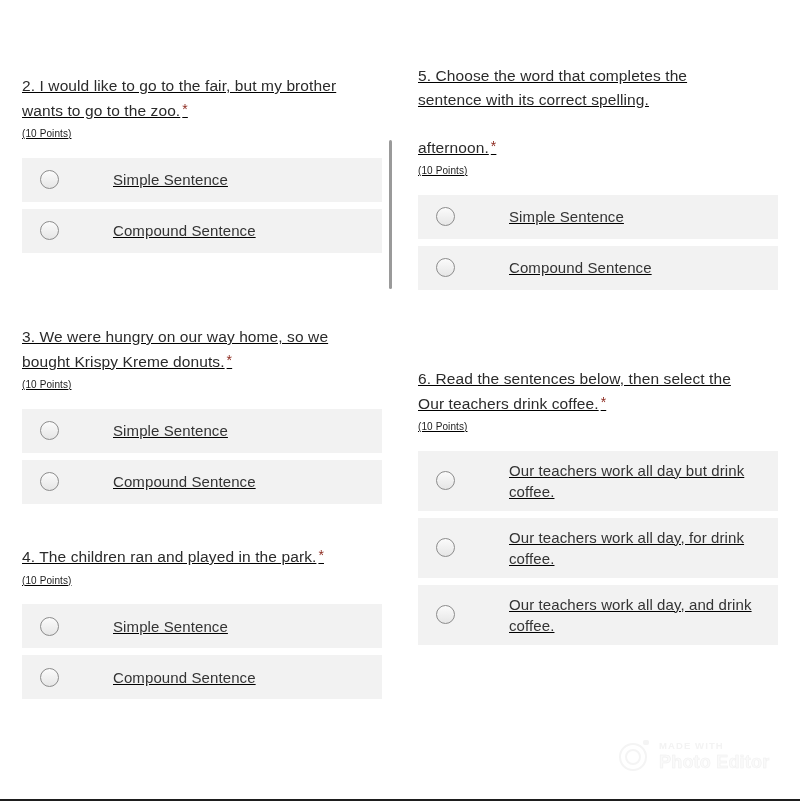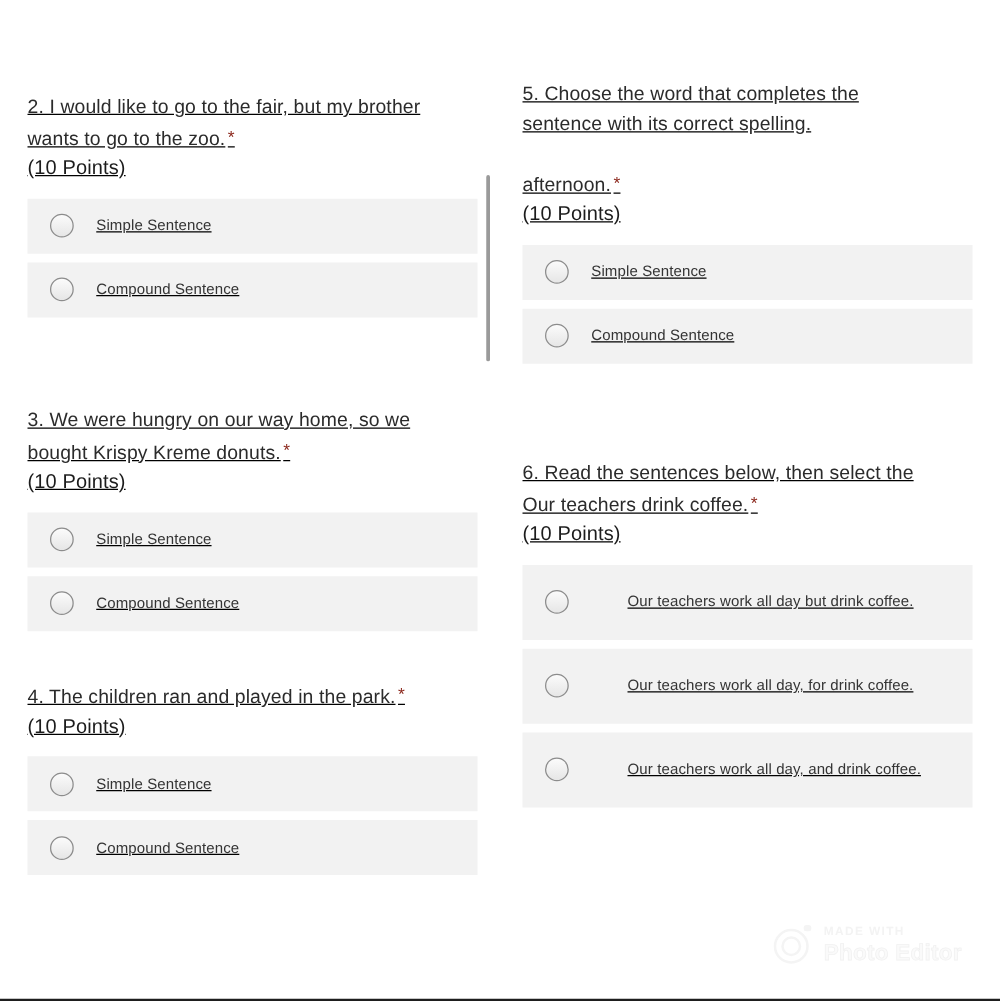--- a/index.html
+++ b/index.html
@@ -59,52 +59,53 @@
   }
   .q-line { display: block; }
   .q-blank { display: block; height: 23.5px; }
   .req {
     color: #8d2b20;
     font-size: 14px;
     vertical-align: 2px;
     padding-left: 2px;
   }
   .points {
-    font-size: 16px;
+    font-size: 10px;
     line-height: 23.5px;
     color: #1c1c1c;
     letter-spacing: 0.1px;
   }
 
   
   .options { margin-top: 12px; }
   .option {
     background: #f2f2f2;
     display: flex;
     align-items: center;
     padding: 0 14px 0 18px;
     margin-bottom: 7px;
     min-height: 44px;
   }
-  .option.two-line { min-height: 60px; gap: 29px; }
+  .option.two-line { min-height: 60px; }
 
   .radio {
     width: 19px;
     height: 19px;
     min-width: 19px;
     border-radius: 50%;
     border: 1.6px solid #8c8c8c;
     background: linear-gradient(180deg, #fbfbfb 0%, #e6e6e6 100%);
     margin-right: 18px;
   }
   .option-label {
-    font-size: 12px;
+    font-size: 15px;
     line-height: 21px;
     color: #343434;
     letter-spacing: 0.1px;
+    margin-left: 36px;
   }
 
   
   .watermark {
     position: absolute;
     left: 618px;
     top: 739px;
     display: flex;
     align-items: center;
     opacity: 1;

